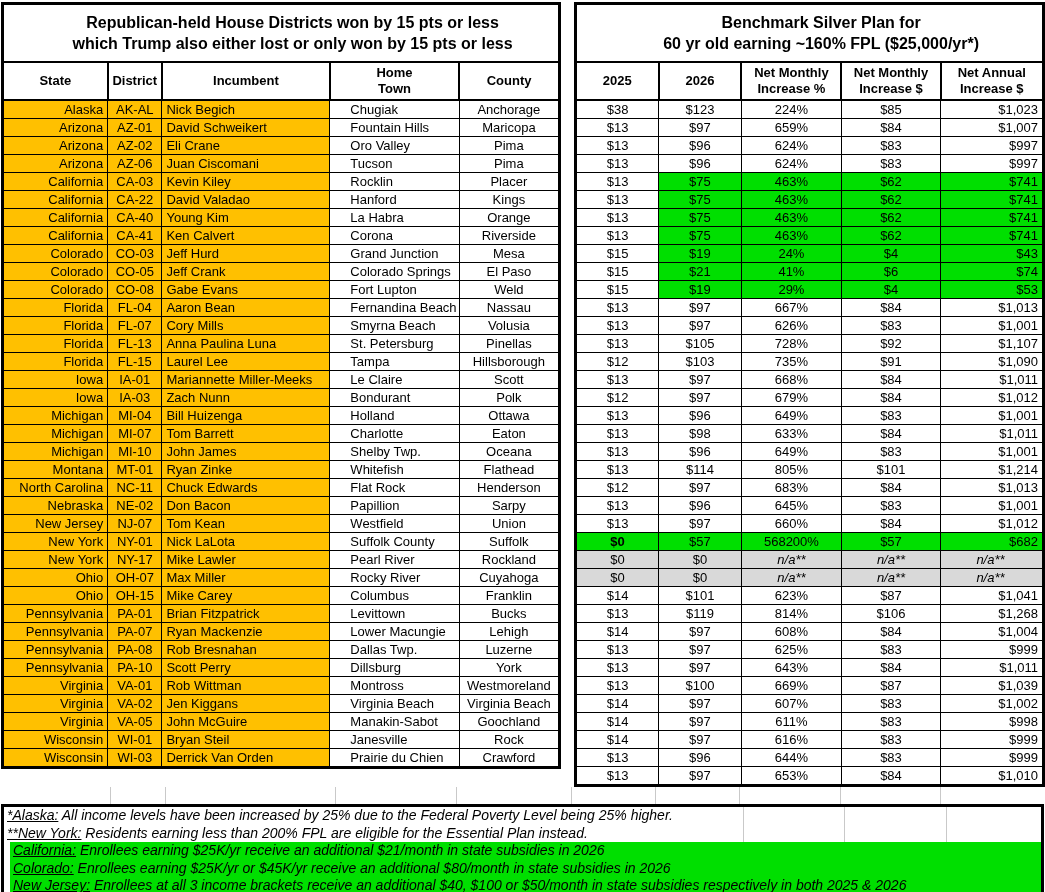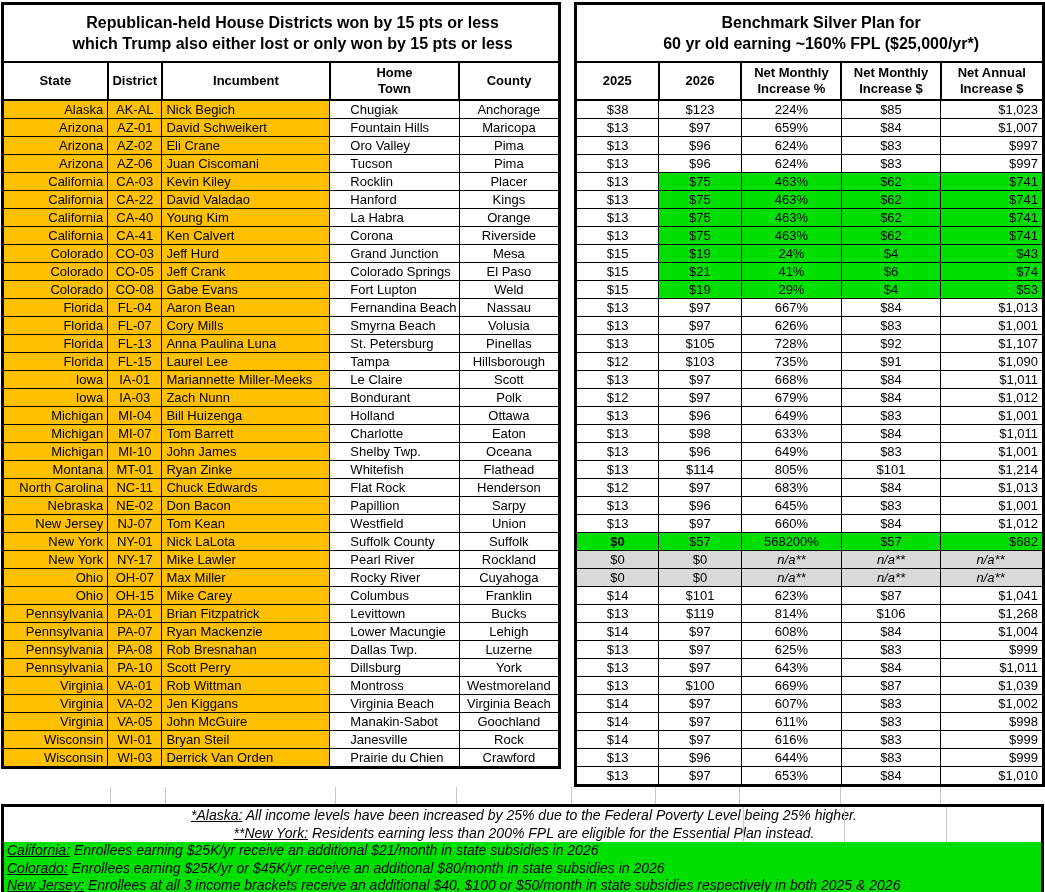--- a/index.html
+++ b/index.html
@@ -26,22 +26,22 @@
   .bg-gray{background:var(--gray);}
   .bold{font-weight:bold;}
   .ital{font-style:italic;text-align:center;}
   
   .gapline-row{position:relative;height:17px;width:1043px;}
   .gapline-row i{position:absolute;top:0;bottom:0;width:1px;background:#c9c9c9;}
   
   .fnblock{width:1037px;border:3px solid #000;}
   .fnrow{position:relative;height:17.5px;line-height:17.5px;font-size:14px;font-style:italic;padding-left:3px;}
   .fnrow .fn-label{text-decoration:underline;}
-  .fnrow.white{background:#fff;text-align:center;}
-  .fnrow.green{background:var(--green);}
+  .fnrow.white{background:#fff;}
+  .fnrow.green{background:var(--green);margin-left:6px;}
   .fn-gridline{position:absolute;top:0;bottom:0;width:1px;background:#c9c9c9;}
 </style>
 </head>
 <body>
 
 <div class="canvas">
   <div class="tables-row">
 
     <table class="left-table">
       <colgroup>

